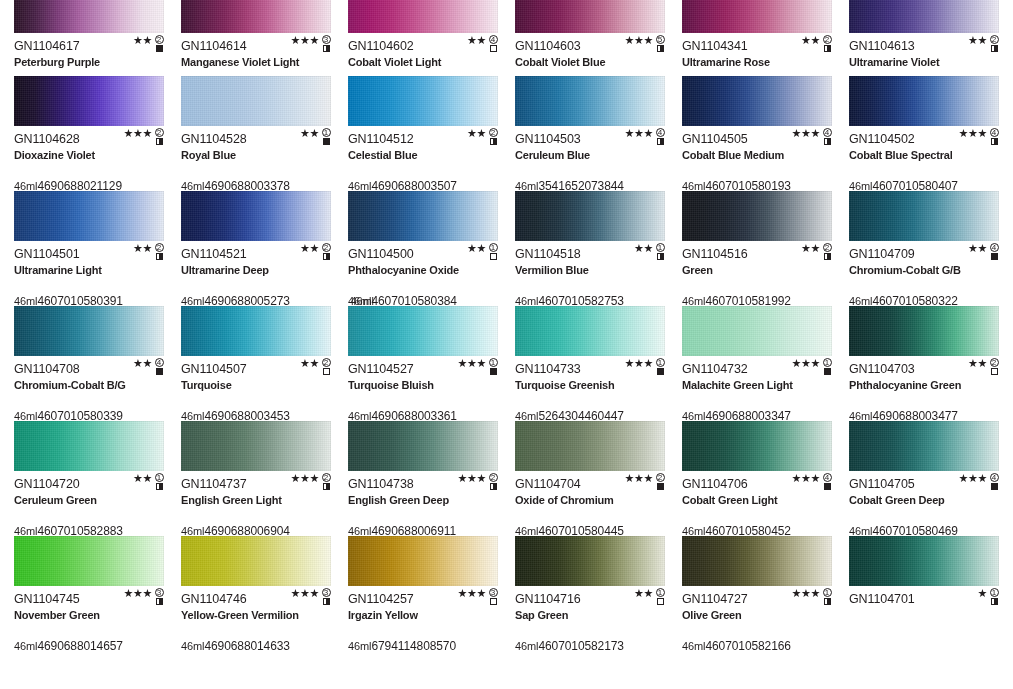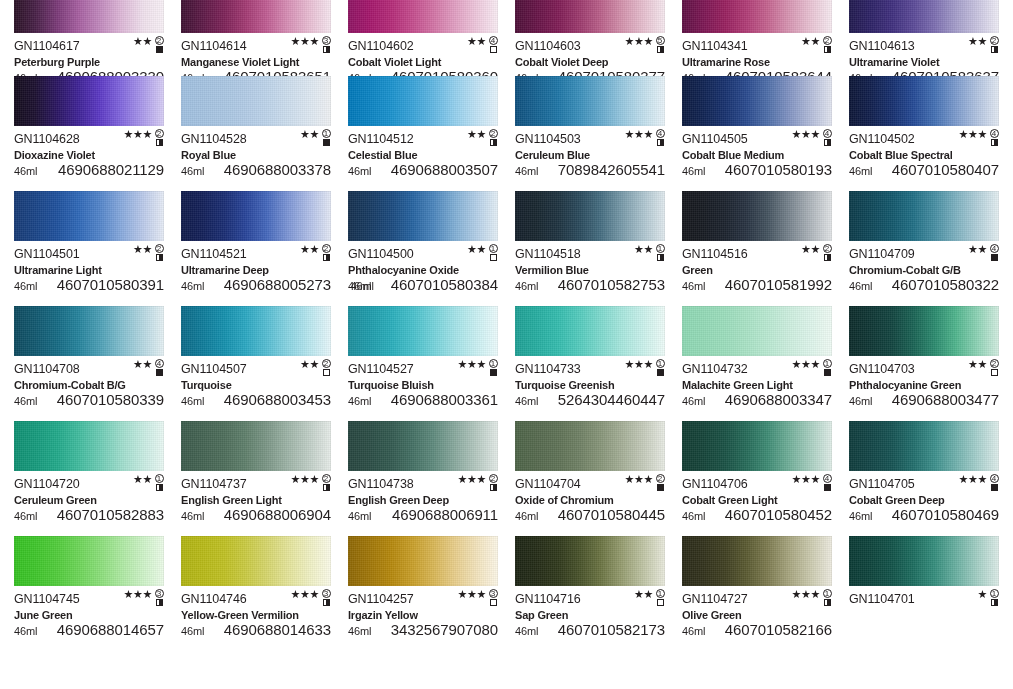--- a/index.html
+++ b/index.html
@@ -53,21 +53,21 @@
     pointer-events: none;
     mix-blend-mode: normal;
     opacity: 0.75;
   }
   .meta {
     padding-top: 6px;
     position: relative;
   }
   .meta-top {
     display: flex;
-    align-items: center;
+    align-items: flex-end;
     justify-content: space-between;
     height: 14px;
   }
   .code {
     font-size: 12.5px;
     font-weight: 400;
     color: #231f20;
     letter-spacing: -0.1px;
     line-height: 13px;
     white-space: nowrap;
@@ -136,35 +136,36 @@
     font-size: 11px;
     font-weight: 700;
     color: #231f20;
     line-height: 15px;
     margin-top: 2px;
     letter-spacing: -0.2px;
     white-space: nowrap;
   }
   .bottom {
     display: flex;
-    justify-content: space-between;
+    justify-content: flex-start;
     align-items: baseline;
     margin-top: 1px;
   }
   .vol {
     font-size: 11px;
     color: #231f20;
     line-height: 12px;
     letter-spacing: -0.1px;
   }
   .barcode {
-    font-size: 15px;
+    font-size: 12px;
     color: #231f20;
     line-height: 12px;
     letter-spacing: -0.1px;
+    margin-top: 16px;
   }
   .vol.dupe {
     position: relative;
   }
   .vol.dupe::after {
     content: "46ml";
     position: absolute;
     left: 2.5px;
     top: 0;
     color: #231f20;
@@ -244,21 +245,21 @@
         <div class="meta-top">
           <div class="code">GN1104603</div>
           <div class="badges">
             <span class="stars">★★★</span>
             <span class="perm">
               <span class="perm-num">5</span>
               <span class="opacity-box half"></span>
             </span>
           </div>
         </div>
-        <div class="name">Cobalt Violet Deep</div>
+        <div class="name">Cobalt Violet Blue</div>
         <div class="bottom">
           <span class="vol">46ml</span>
           <span class="barcode">4607010580377</span>
         </div>
       </div>
     </div>
     <div class="paint-cell first-row">
       <div class="swatch" style="background: linear-gradient(90deg, rgb(93, 16, 67) 0%, rgb(123, 23, 83) 14%, rgb(152, 33, 95) 29%, rgb(176, 61, 118) 43%, rgb(196, 100, 143) 57%, rgb(214, 148, 177) 71%, rgb(232, 195, 211) 86%, rgb(246, 234, 240) 100%);"></div>
       <div class="meta">
         <div class="meta-top">
@@ -367,21 +368,21 @@
             <span class="stars">★★★</span>
             <span class="perm">
               <span class="perm-num">4</span>
               <span class="opacity-box half"></span>
             </span>
           </div>
         </div>
         <div class="name">Ceruleum Blue</div>
         <div class="bottom">
           <span class="vol">46ml</span>
-          <span class="barcode">7089842605541</span>
+          <span class="barcode">3541652073844</span>
         </div>
       </div>
     </div>
     <div class="paint-cell">
       <div class="swatch" style="background: linear-gradient(90deg, rgb(13, 27, 63) 0%, rgb(16, 35, 82) 14%, rgb(24, 50, 111) 29%, rgb(42, 74, 142) 43%, rgb(79, 111, 169) 57%, rgb(128, 146, 193) 71%, rgb(179, 188, 217) 86%, rgb(226, 229, 239) 100%);"></div>
       <div class="meta">
         <div class="meta-top">
           <div class="code">GN1104505</div>
           <div class="badges">
             <span class="stars">★★★</span>
@@ -784,21 +785,21 @@
         <div class="meta-top">
           <div class="code">GN1104745</div>
           <div class="badges">
             <span class="stars">★★★</span>
             <span class="perm">
               <span class="perm-num">3</span>
               <span class="opacity-box half"></span>
             </span>
           </div>
         </div>
-        <div class="name">June Green</div>
+        <div class="name">November Green</div>
         <div class="bottom">
           <span class="vol">46ml</span>
           <span class="barcode">4690688014657</span>
         </div>
       </div>
     </div>
     <div class="paint-cell">
       <div class="swatch" style="background: linear-gradient(90deg, rgb(176, 179, 20) 0%, rgb(183, 185, 24) 14%, rgb(191, 192, 36) 29%, rgb(201, 202, 67) 43%, rgb(213, 213, 108) 57%, rgb(227, 227, 152) 71%, rgb(239, 240, 196) 86%, rgb(249, 249, 232) 100%);"></div>
       <div class="meta">
         <div class="meta-top">
@@ -827,21 +828,21 @@
             <span class="stars">★★★</span>
             <span class="perm">
               <span class="perm-num">3</span>
               <span class="opacity-box empty"></span>
             </span>
           </div>
         </div>
         <div class="name">Irgazin Yellow</div>
         <div class="bottom">
           <span class="vol">46ml</span>
-          <span class="barcode">3432567907080</span>
+          <span class="barcode">6794114808570</span>
         </div>
       </div>
     </div>
     <div class="paint-cell">
       <div class="swatch" style="background: linear-gradient(90deg, rgb(29, 36, 20) 0%, rgb(36, 44, 23) 14%, rgb(48, 57, 28) 29%, rgb(72, 82, 42) 43%, rgb(106, 115, 66) 57%, rgb(149, 156, 111) 71%, rgb(192, 197, 166) 86%, rgb(232, 233, 220) 100%);"></div>
       <div class="meta">
         <div class="meta-top">
           <div class="code">GN1104716</div>
           <div class="badges">
             <span class="stars">★★</span>

